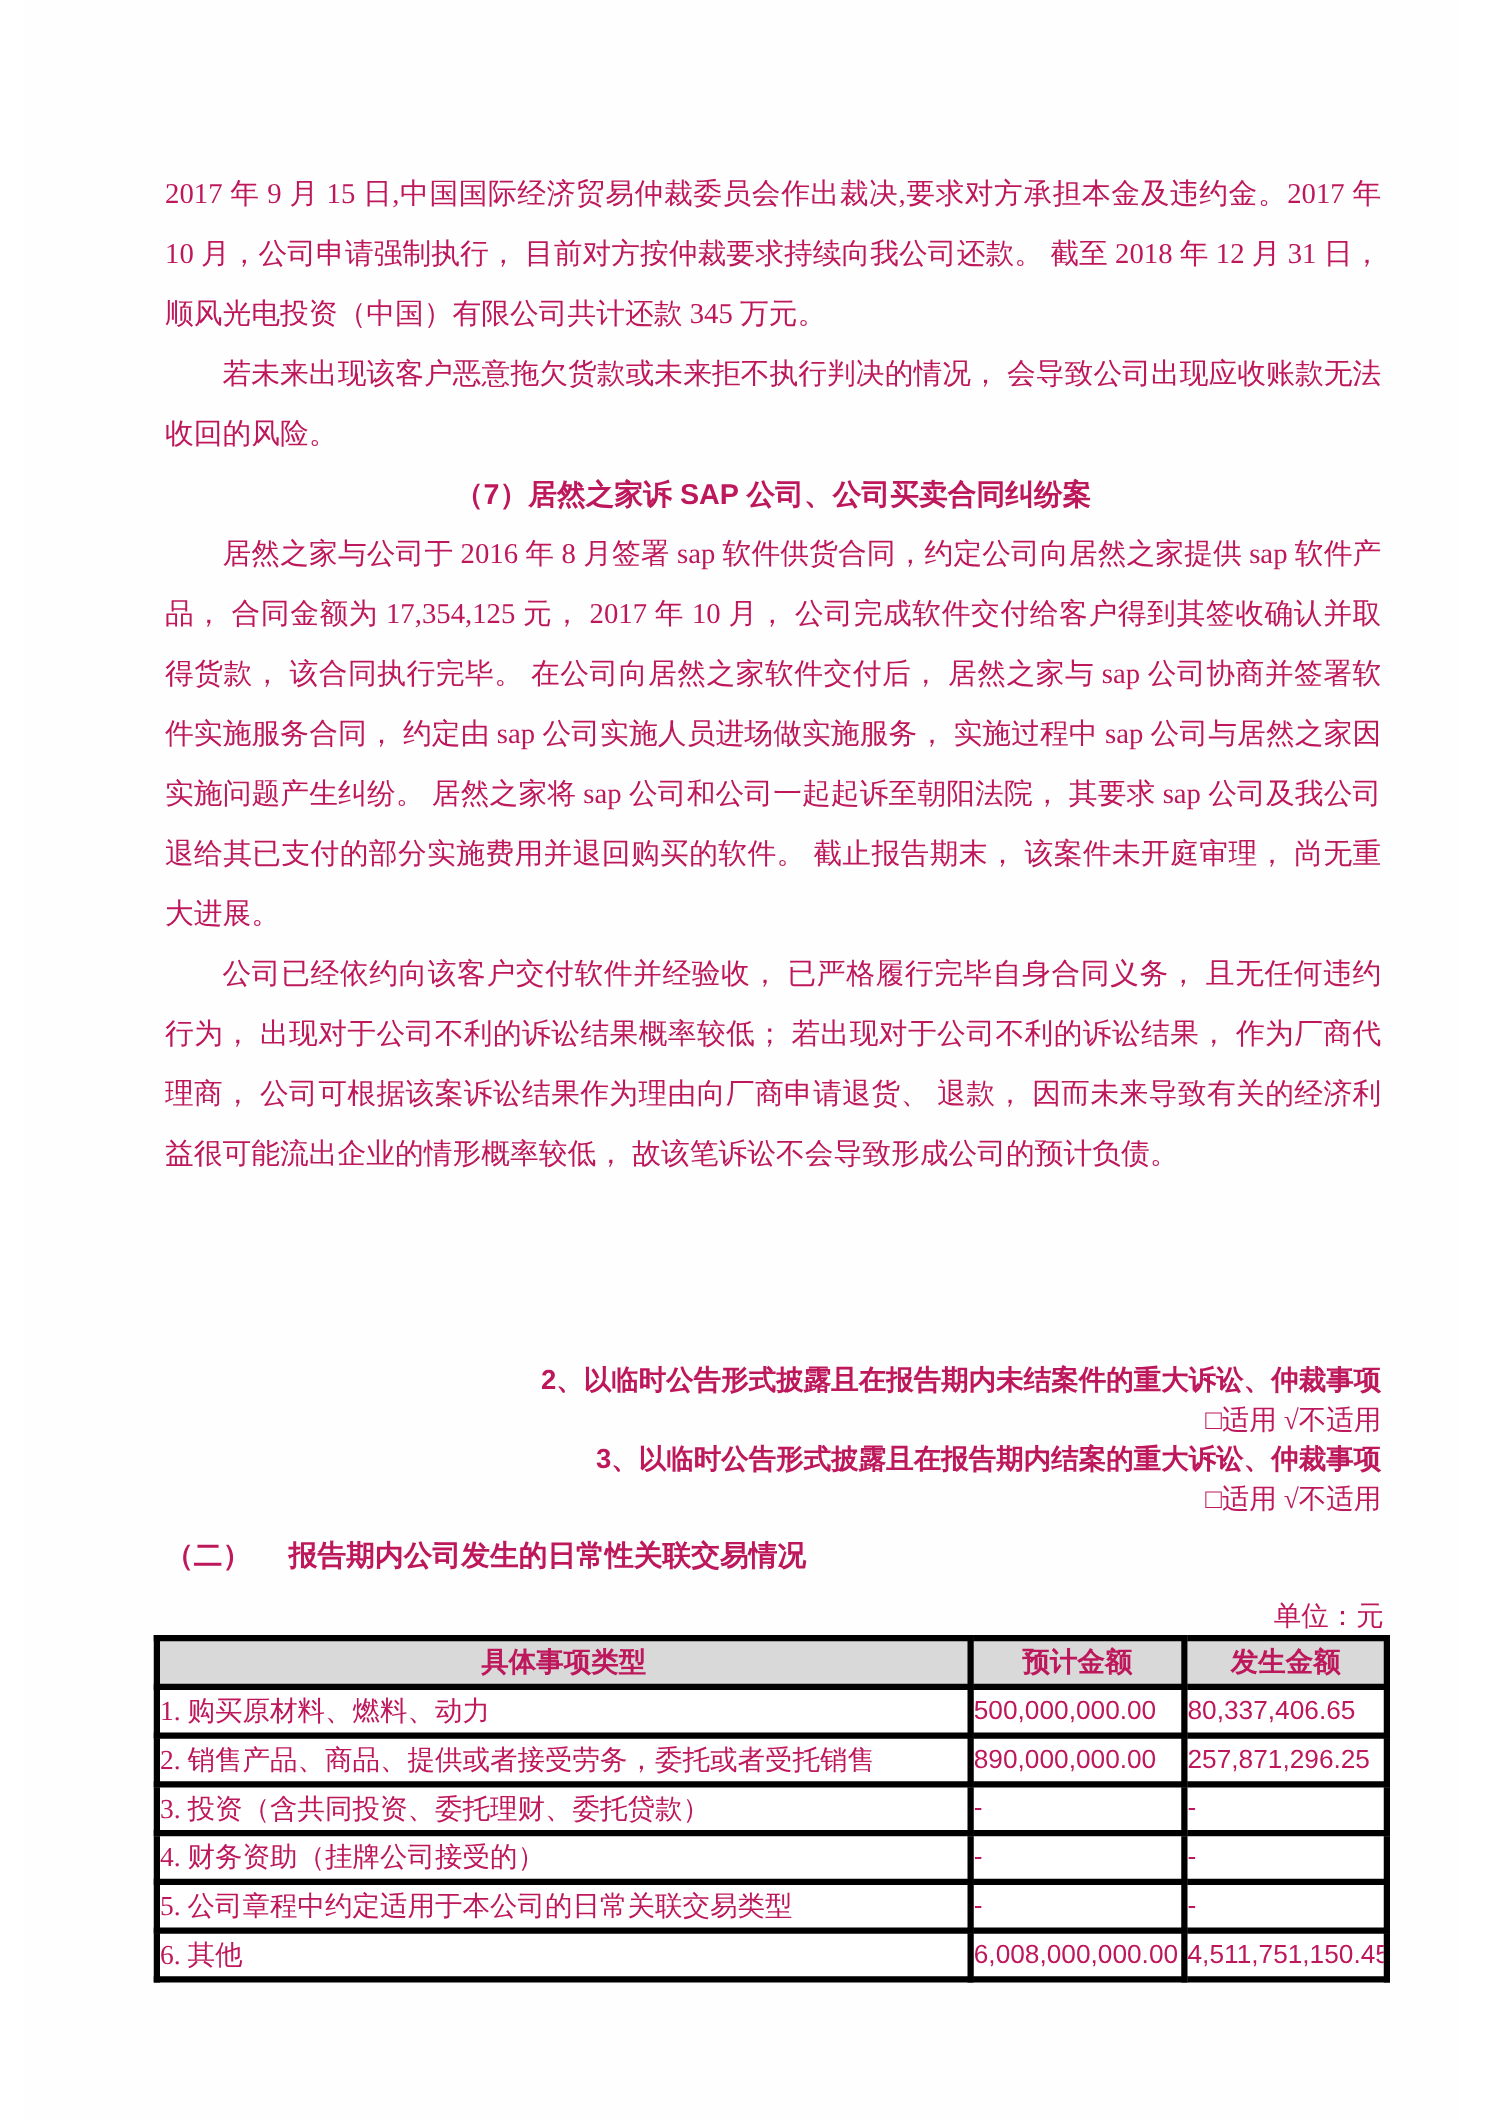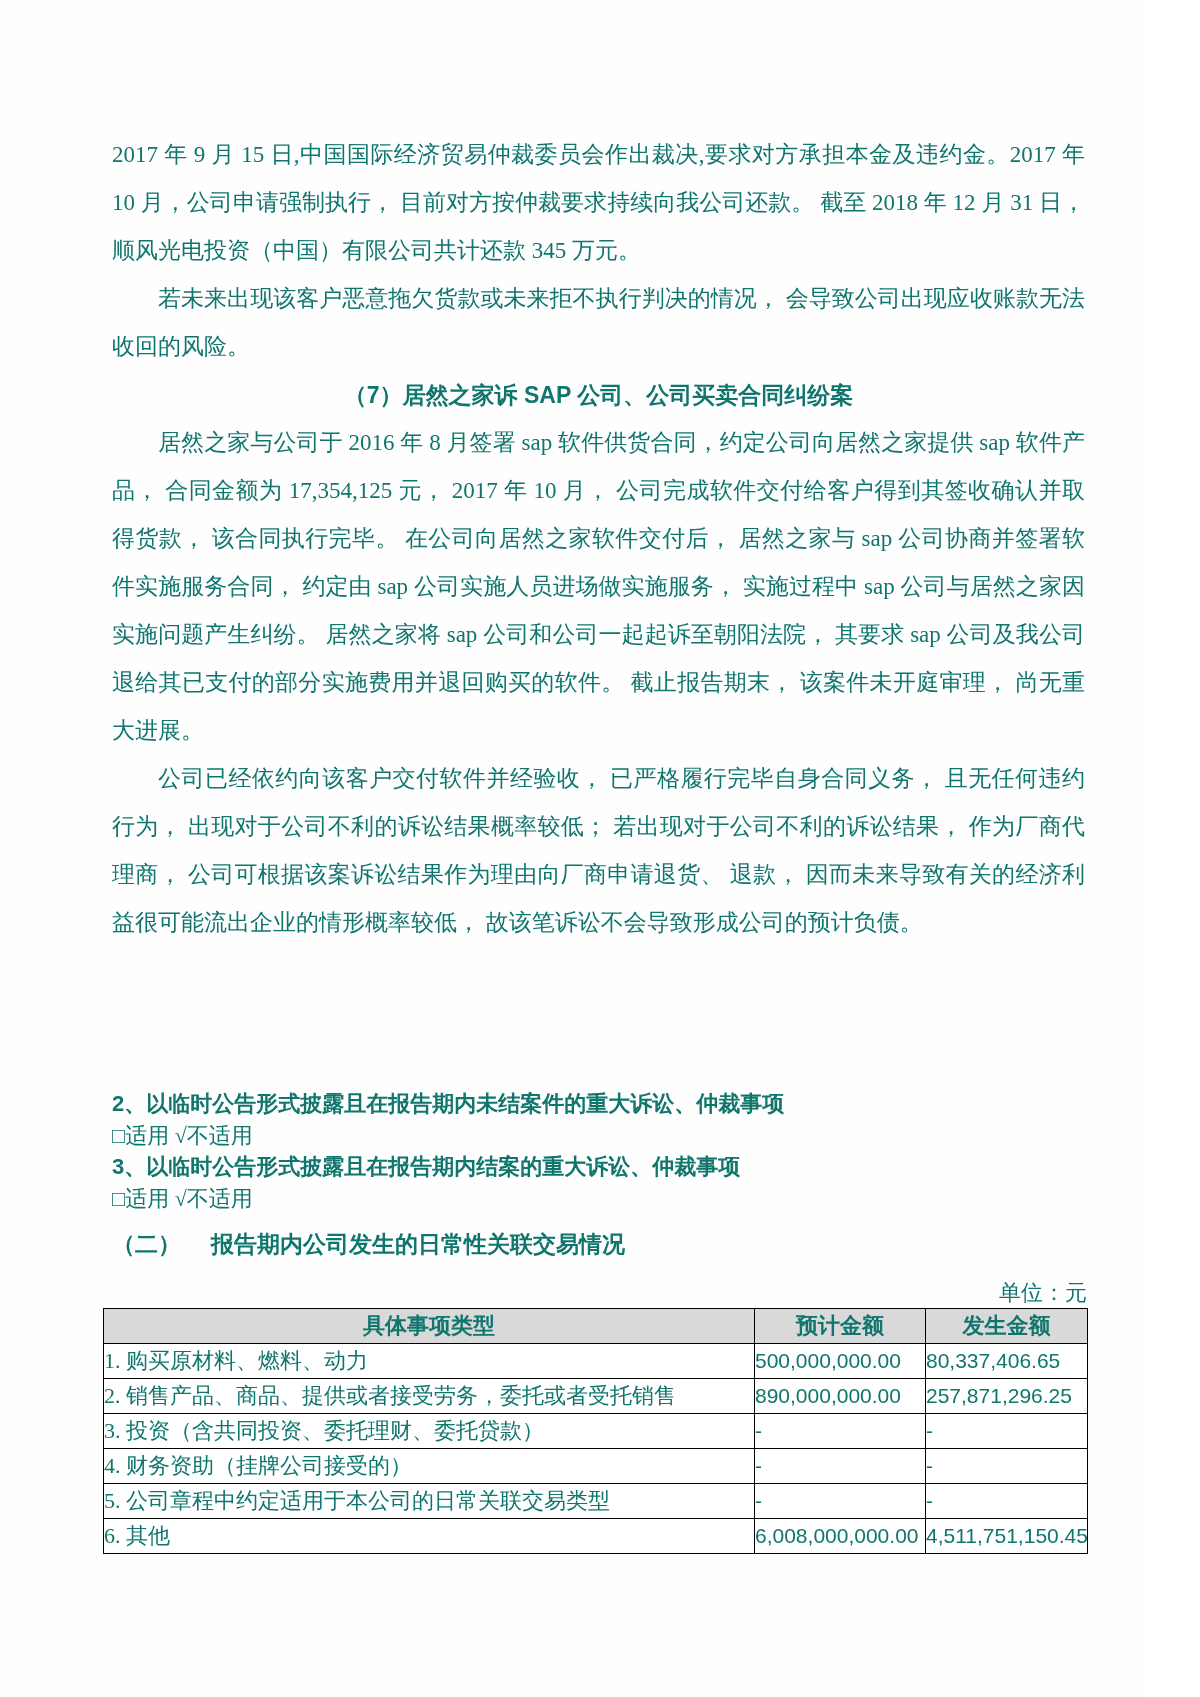--- a/index.html
+++ b/index.html
@@ -1,38 +1,39 @@
 <!DOCTYPE html>
 <html><head>
 <meta charset="utf-8">
 <style>
   html,body { margin:0; padding:0; background:#ffffff; }
   .page {
     position:relative; width:1148px; height:1697px;
     background:#fffefe; overflow:hidden;
-    color:#0f766e;
+    color:#be185d;
+    margin-left:20px;
   }
   
   .content {
     position:absolute; left:112px; top:131px; width:973px;
     font-family:"Liberation Serif","DejaVu Serif",serif;
     font-size:23px; line-height:48px;
     text-align:justify;
   }
   .content p { margin:0; }
   .para-indent { text-indent:46px; }
   .h-case {
     font-family:"Liberation Sans","DejaVu Sans",sans-serif;
     font-weight:700; font-size:23px; line-height:48px;
     text-align:center;
   }
   
   .lower {
     position:absolute; left:112px; top:1088px; width:973px;
-    font-size:22px; line-height:31.5px;
+    font-size:22px; line-height:31.5px;text-align:right;
   }
   .h-bold {
     font-family:"Liberation Sans","DejaVu Sans",sans-serif;
     font-weight:700;
   }
   .applicable {
     font-family:"Liberation Serif","DejaVu Serif",serif;
   }
   
   .section2 {
@@ -48,21 +49,21 @@
     font-family:"Liberation Serif","DejaVu Serif",serif;
     font-size:22px; line-height:24px;
   }
   
   .rel-table {
     position:absolute; left:103px; top:1308px; width:984px;
     border-collapse:collapse; table-layout:fixed;
     background:#ffffff;
   }
   .rel-table th, .rel-table td {
-    border:1px solid #000000;
+    border:5px solid #000000;
     height:34px; padding:0;
     overflow:hidden; white-space:nowrap;
   }
   .rel-table th {
     background:#D9D9D9;
     font-family:"Liberation Sans","DejaVu Sans",sans-serif;
     font-weight:700; font-size:22px; text-align:center;
   }
   .cell-item {
     font-family:"Liberation Serif","DejaVu Serif",serif;

